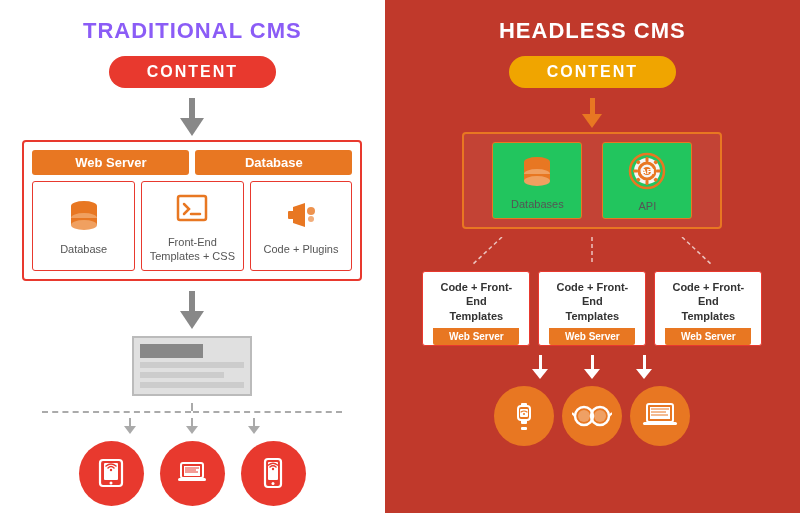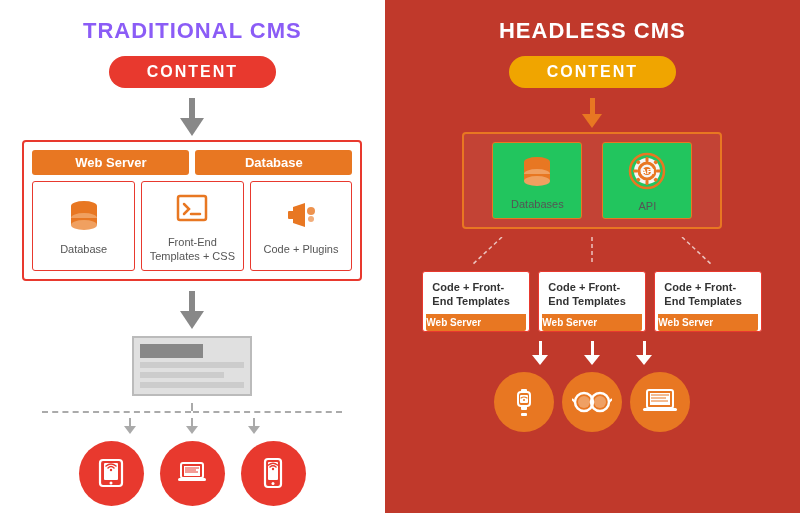--- a/index.html
+++ b/index.html
@@ -219,21 +219,22 @@
       gap: 8px;
       justify-content: center;
       margin: 4px 0;
     }
 
     .server-box {
       background: #fff;
       border: 1px solid #e8392e;
       border-radius: 3px;
       width: 108px;
-      padding: 8px 9px 0;
+      padding: 8px 16px 0;
+      text-align: center;
       position: relative;
     }
 
     .server-box-text {
       font-size: 11px;
       color: #333;
       line-height: 1.3;
       font-weight: 600;
     }
 

